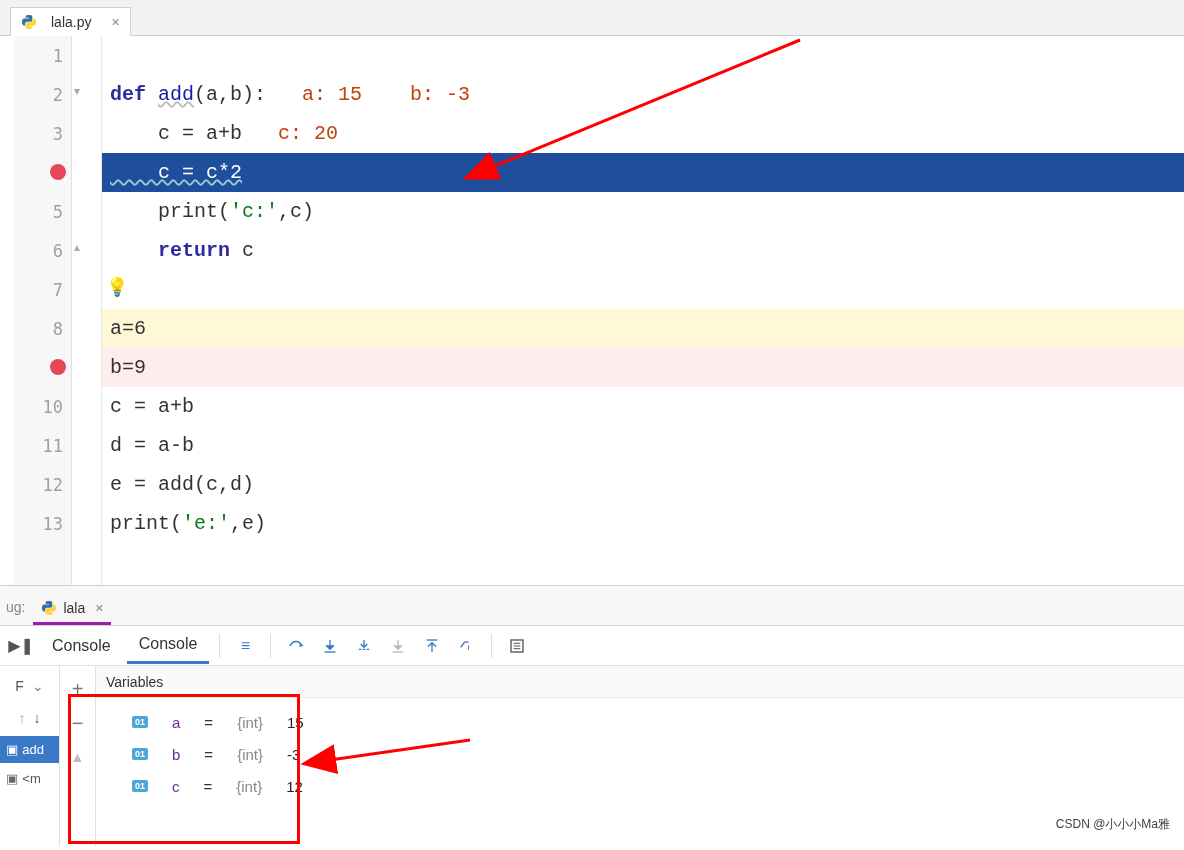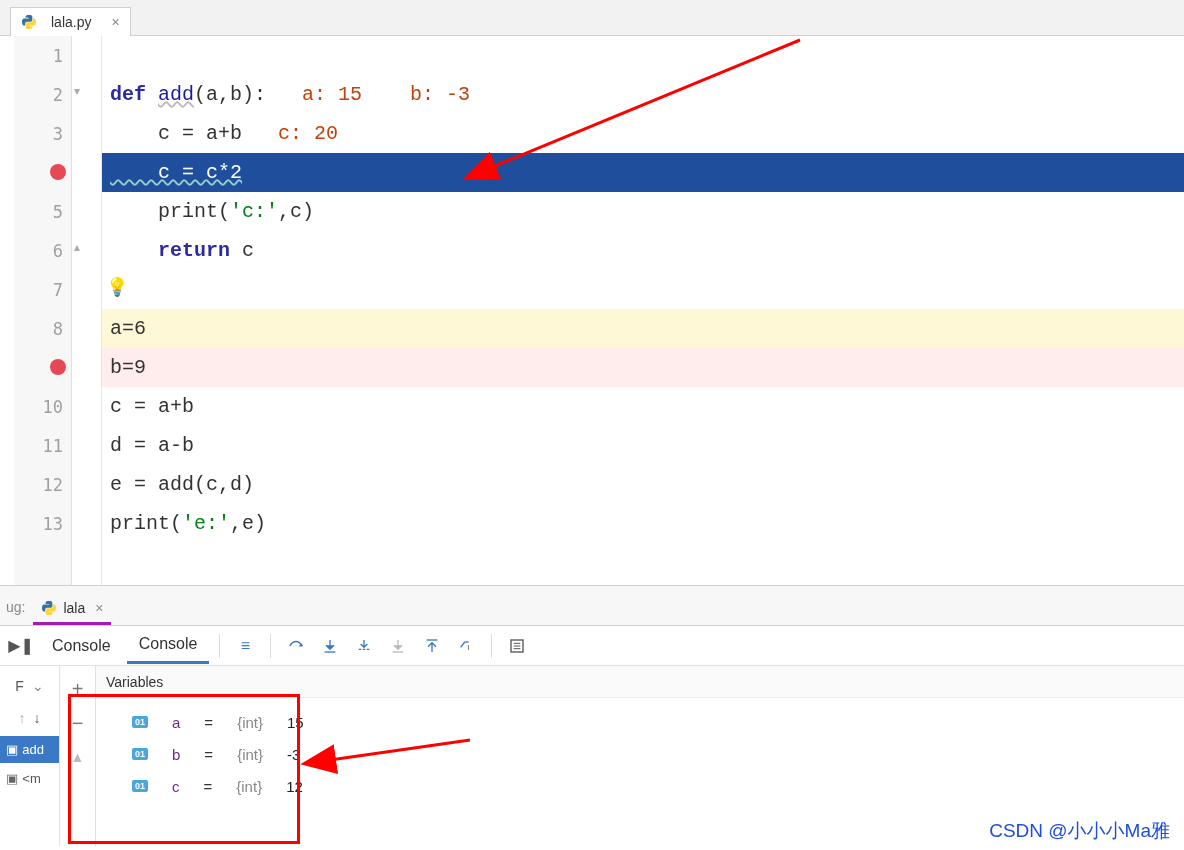--- a/index.html
+++ b/index.html
@@ -205,23 +205,23 @@
     border: 3px solid #ff0000;
     pointer-events: none;
   }
   .arrow-svg {
     position: absolute;
     pointer-events: none;
   }
   .watermark {
     position: absolute;
     right: 14px;
-    bottom: 6px;
-    color: #1d4ed8;
-    font-size: 19px;
+    bottom: 17px;
+    color: #404040;
+    font-size: 12px;
     font-family: Arial, sans-serif;
   }
   .step-icon { color:#3b78c6; font-size:16px; }
   .step-icon.dis { color:#bbb; }
 </style>
 </head>
 <body>
 
 <div class="top-area">
   <div class="tab-bar">

